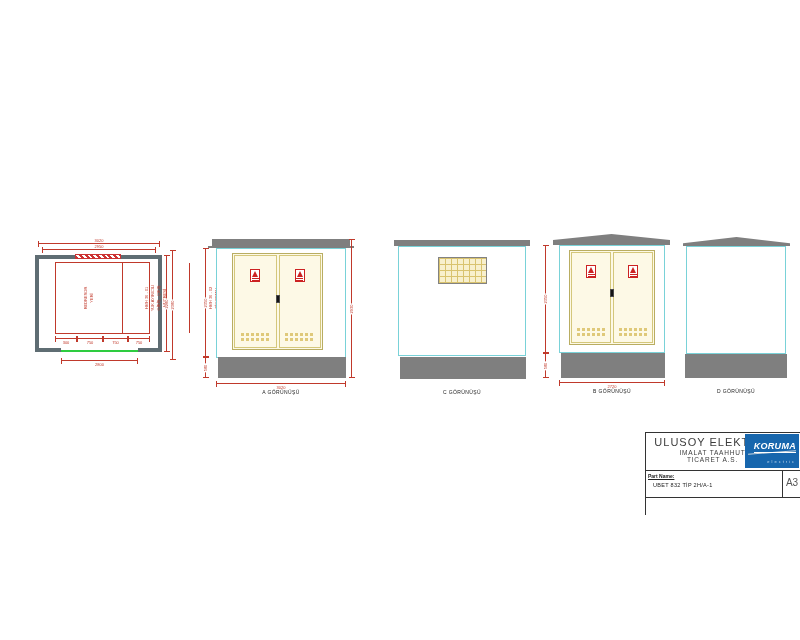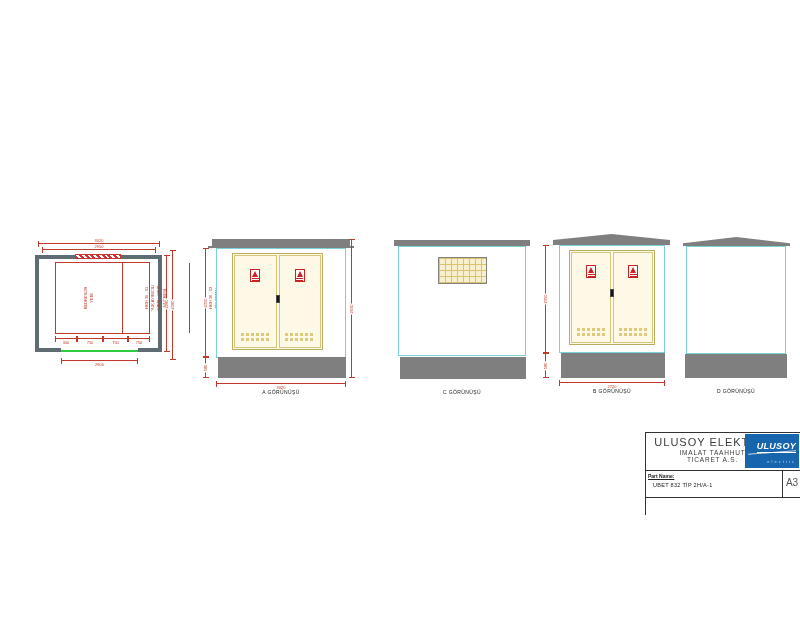--- a/index.html
+++ b/index.html
@@ -242,21 +242,21 @@
     <div class="tline" style="left:137px; top:38px; width:1px; height:27px;"></div>
 
     <div class="abs company" style="left:2px; top:4px; width:131px;">
       <div class="l1">ULUSOY ELEKTRIK</div>
       <div class="l2">IMALAT TAAHHUT</div>
       <div class="l3">TICARET A.S.</div>
     </div>
 
     <div class="logo" style="left:100px; top:2px; width:54px; height:34px;">
       <div class="swoosh"></div>
-      <div class="brand">ULUSOY</div>
+      <div class="brand">KORUMA</div>
       <div class="sub">electric</div>
     </div>
 
     <div class="abs partlabel" style="left:3px; top:41px;">Part Name:</div>
     <div class="abs partvalue" style="left:8px; top:50px;">UBET 832 TİP 2H/A-1</div>
     <div class="abs sheetsize" style="left:139px; top:45px; width:16px; text-align:center;">A3</div>
   </div>
 
 </div>
 

